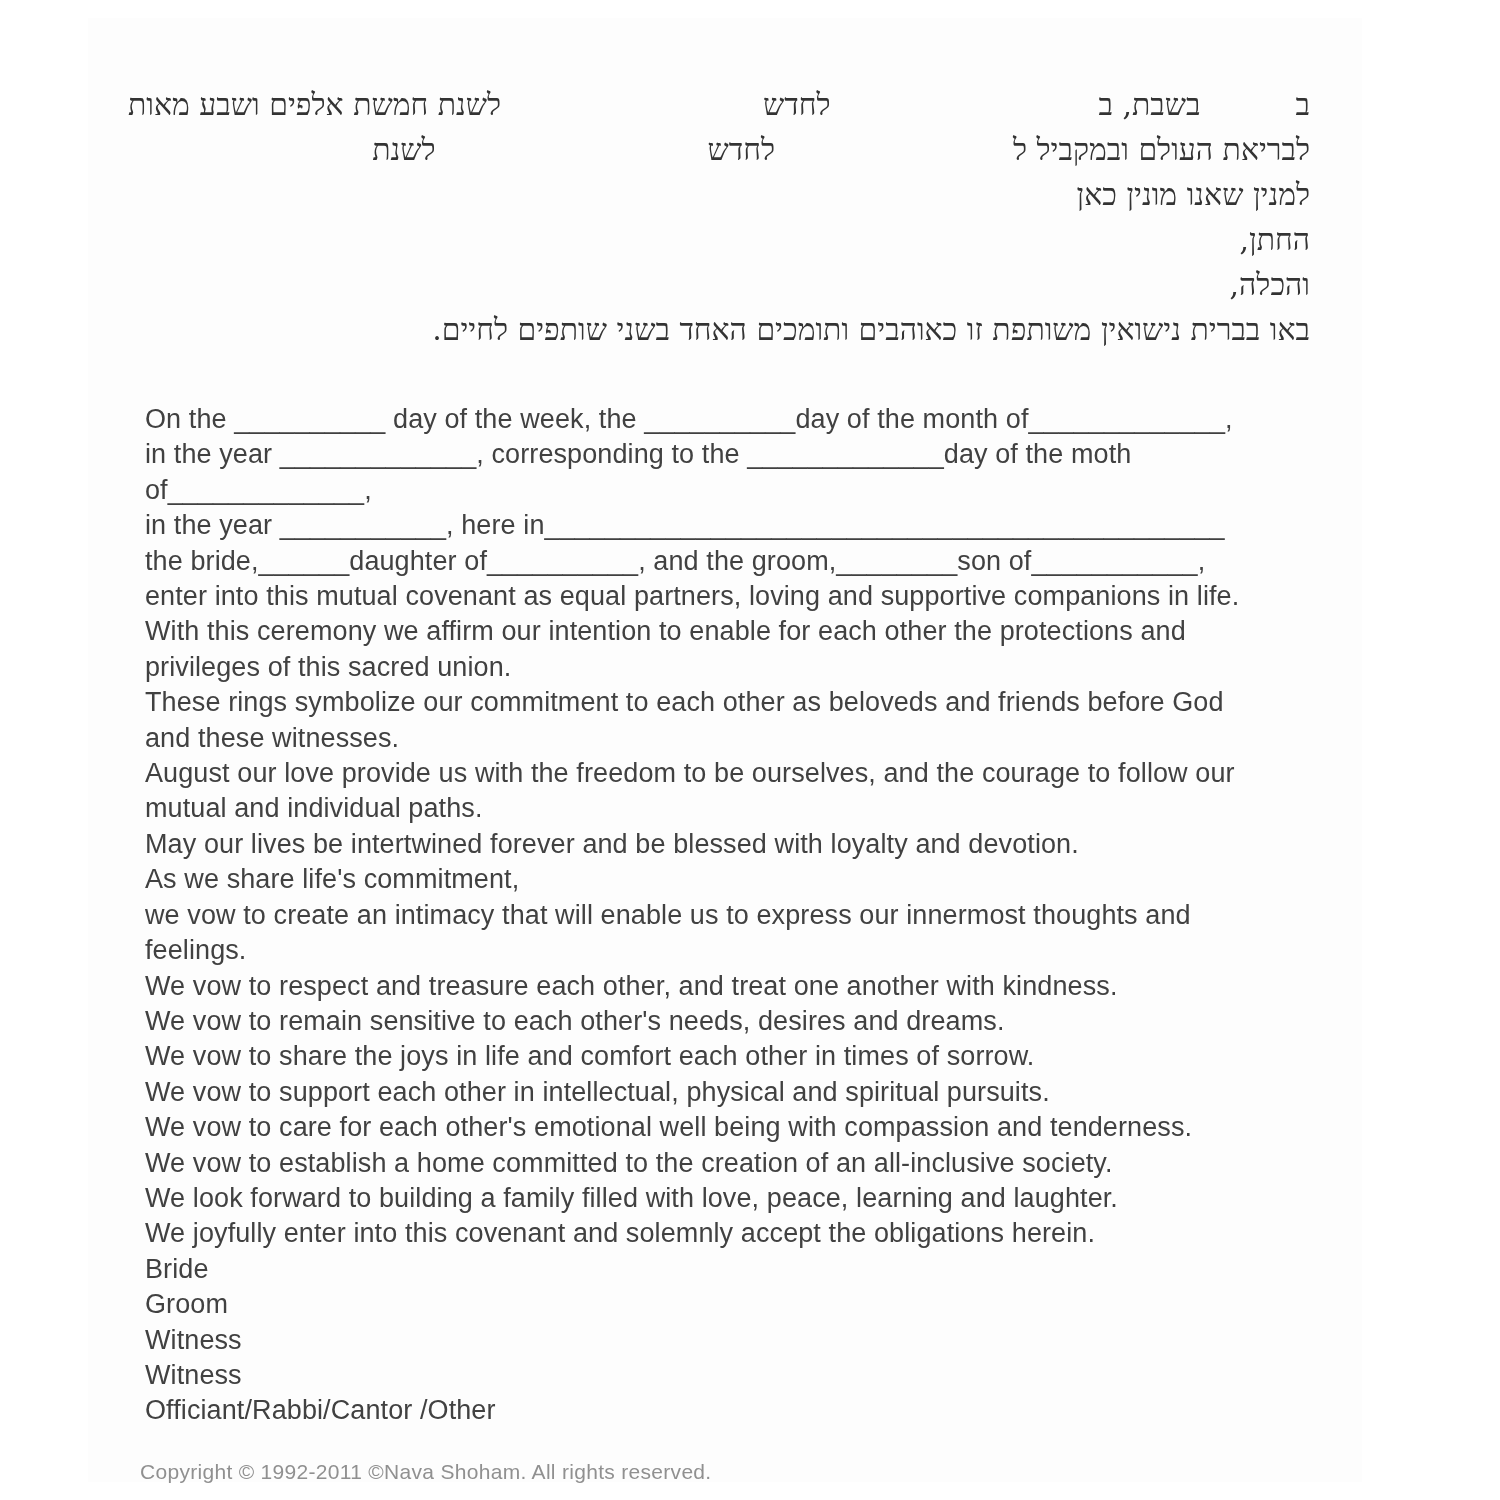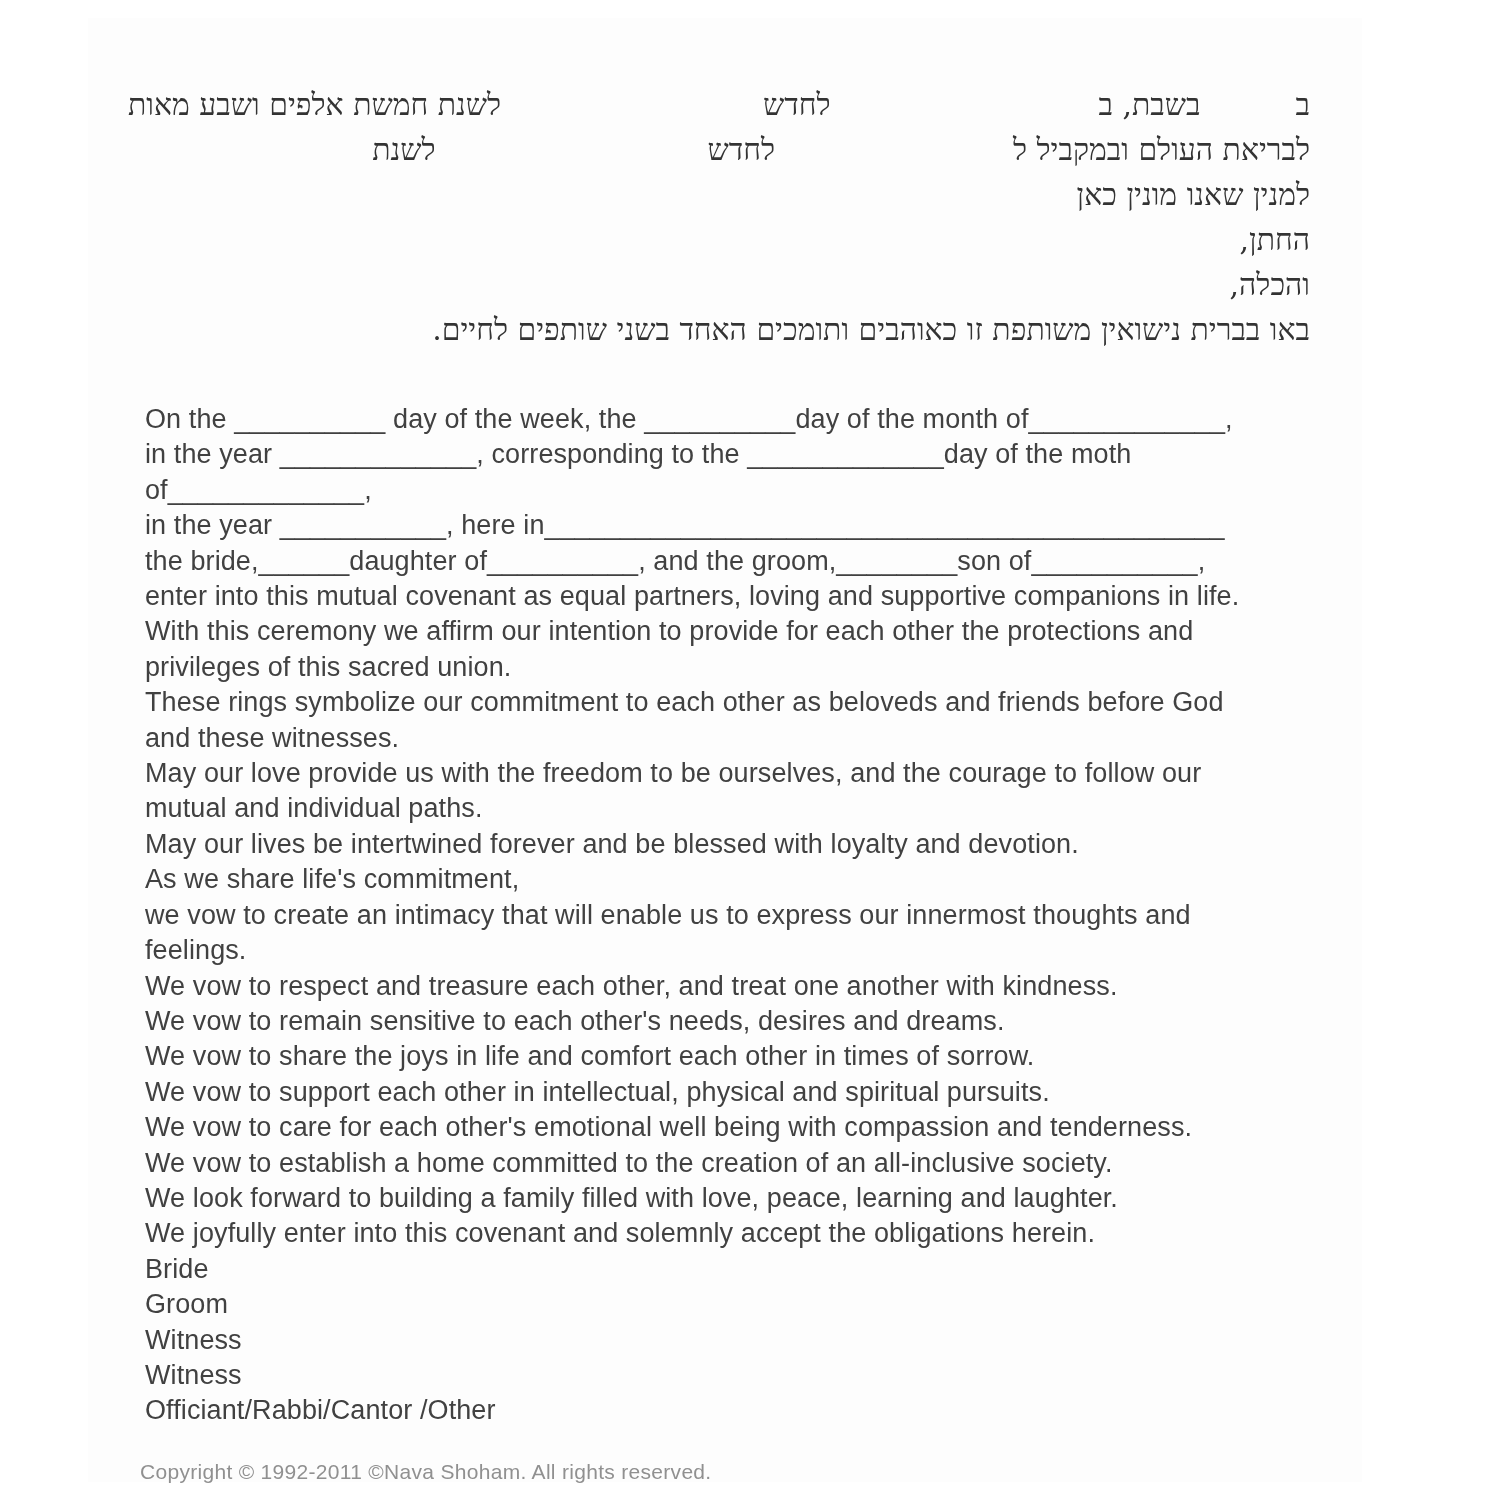--- a/index.html
+++ b/index.html
@@ -92,25 +92,25 @@
     <div class="h-row">באו בברית נישואין משותפת זו כאוהבים ותומכים האחד בשני שותפים לחיים.</div>
   </div>
 
   <div class="english">
     <div class="e-line">On the __________ day of the week, the __________day of the month of_____________,</div>
     <div class="e-line">in the year _____________, corresponding to the _____________day of the moth</div>
     <div class="e-line">of_____________,</div>
     <div class="e-line">in the year ___________, here in_____________________________________________</div>
     <div class="e-line">the bride,______daughter of__________, and the groom,________son of___________,</div>
     <div class="e-line">enter into this mutual covenant as equal partners, loving and supportive companions in life.</div>
-    <div class="e-line">With this ceremony we affirm our intention to provide for each other the protections and</div>
+    <div class="e-line">With this ceremony we affirm our intention to enable for each other the protections and</div>
     <div class="e-line">privileges of this sacred union.</div>
     <div class="e-line">These rings symbolize our commitment to each other as beloveds and friends before God</div>
     <div class="e-line">and these witnesses.</div>
-    <div class="e-line">May our love provide us with the freedom to be ourselves, and the courage to follow our</div>
+    <div class="e-line">August our love provide us with the freedom to be ourselves, and the courage to follow our</div>
     <div class="e-line">mutual and individual paths.</div>
     <div class="e-line">May our lives be intertwined forever and be blessed with loyalty and devotion.</div>
     <div class="e-line">As we share life's commitment,</div>
     <div class="e-line">we vow to create an intimacy that will enable us to express our innermost thoughts and</div>
     <div class="e-line">feelings.</div>
     <div class="e-line">We vow to respect and treasure each other, and treat one another with kindness.</div>
     <div class="e-line">We vow to remain sensitive to each other's needs, desires and dreams.</div>
     <div class="e-line">We vow to share the joys in life and comfort each other in times of sorrow.</div>
     <div class="e-line">We vow to support each other in intellectual, physical and spiritual pursuits.</div>
     <div class="e-line">We vow to care for each other's emotional well being with compassion and tenderness.</div>

